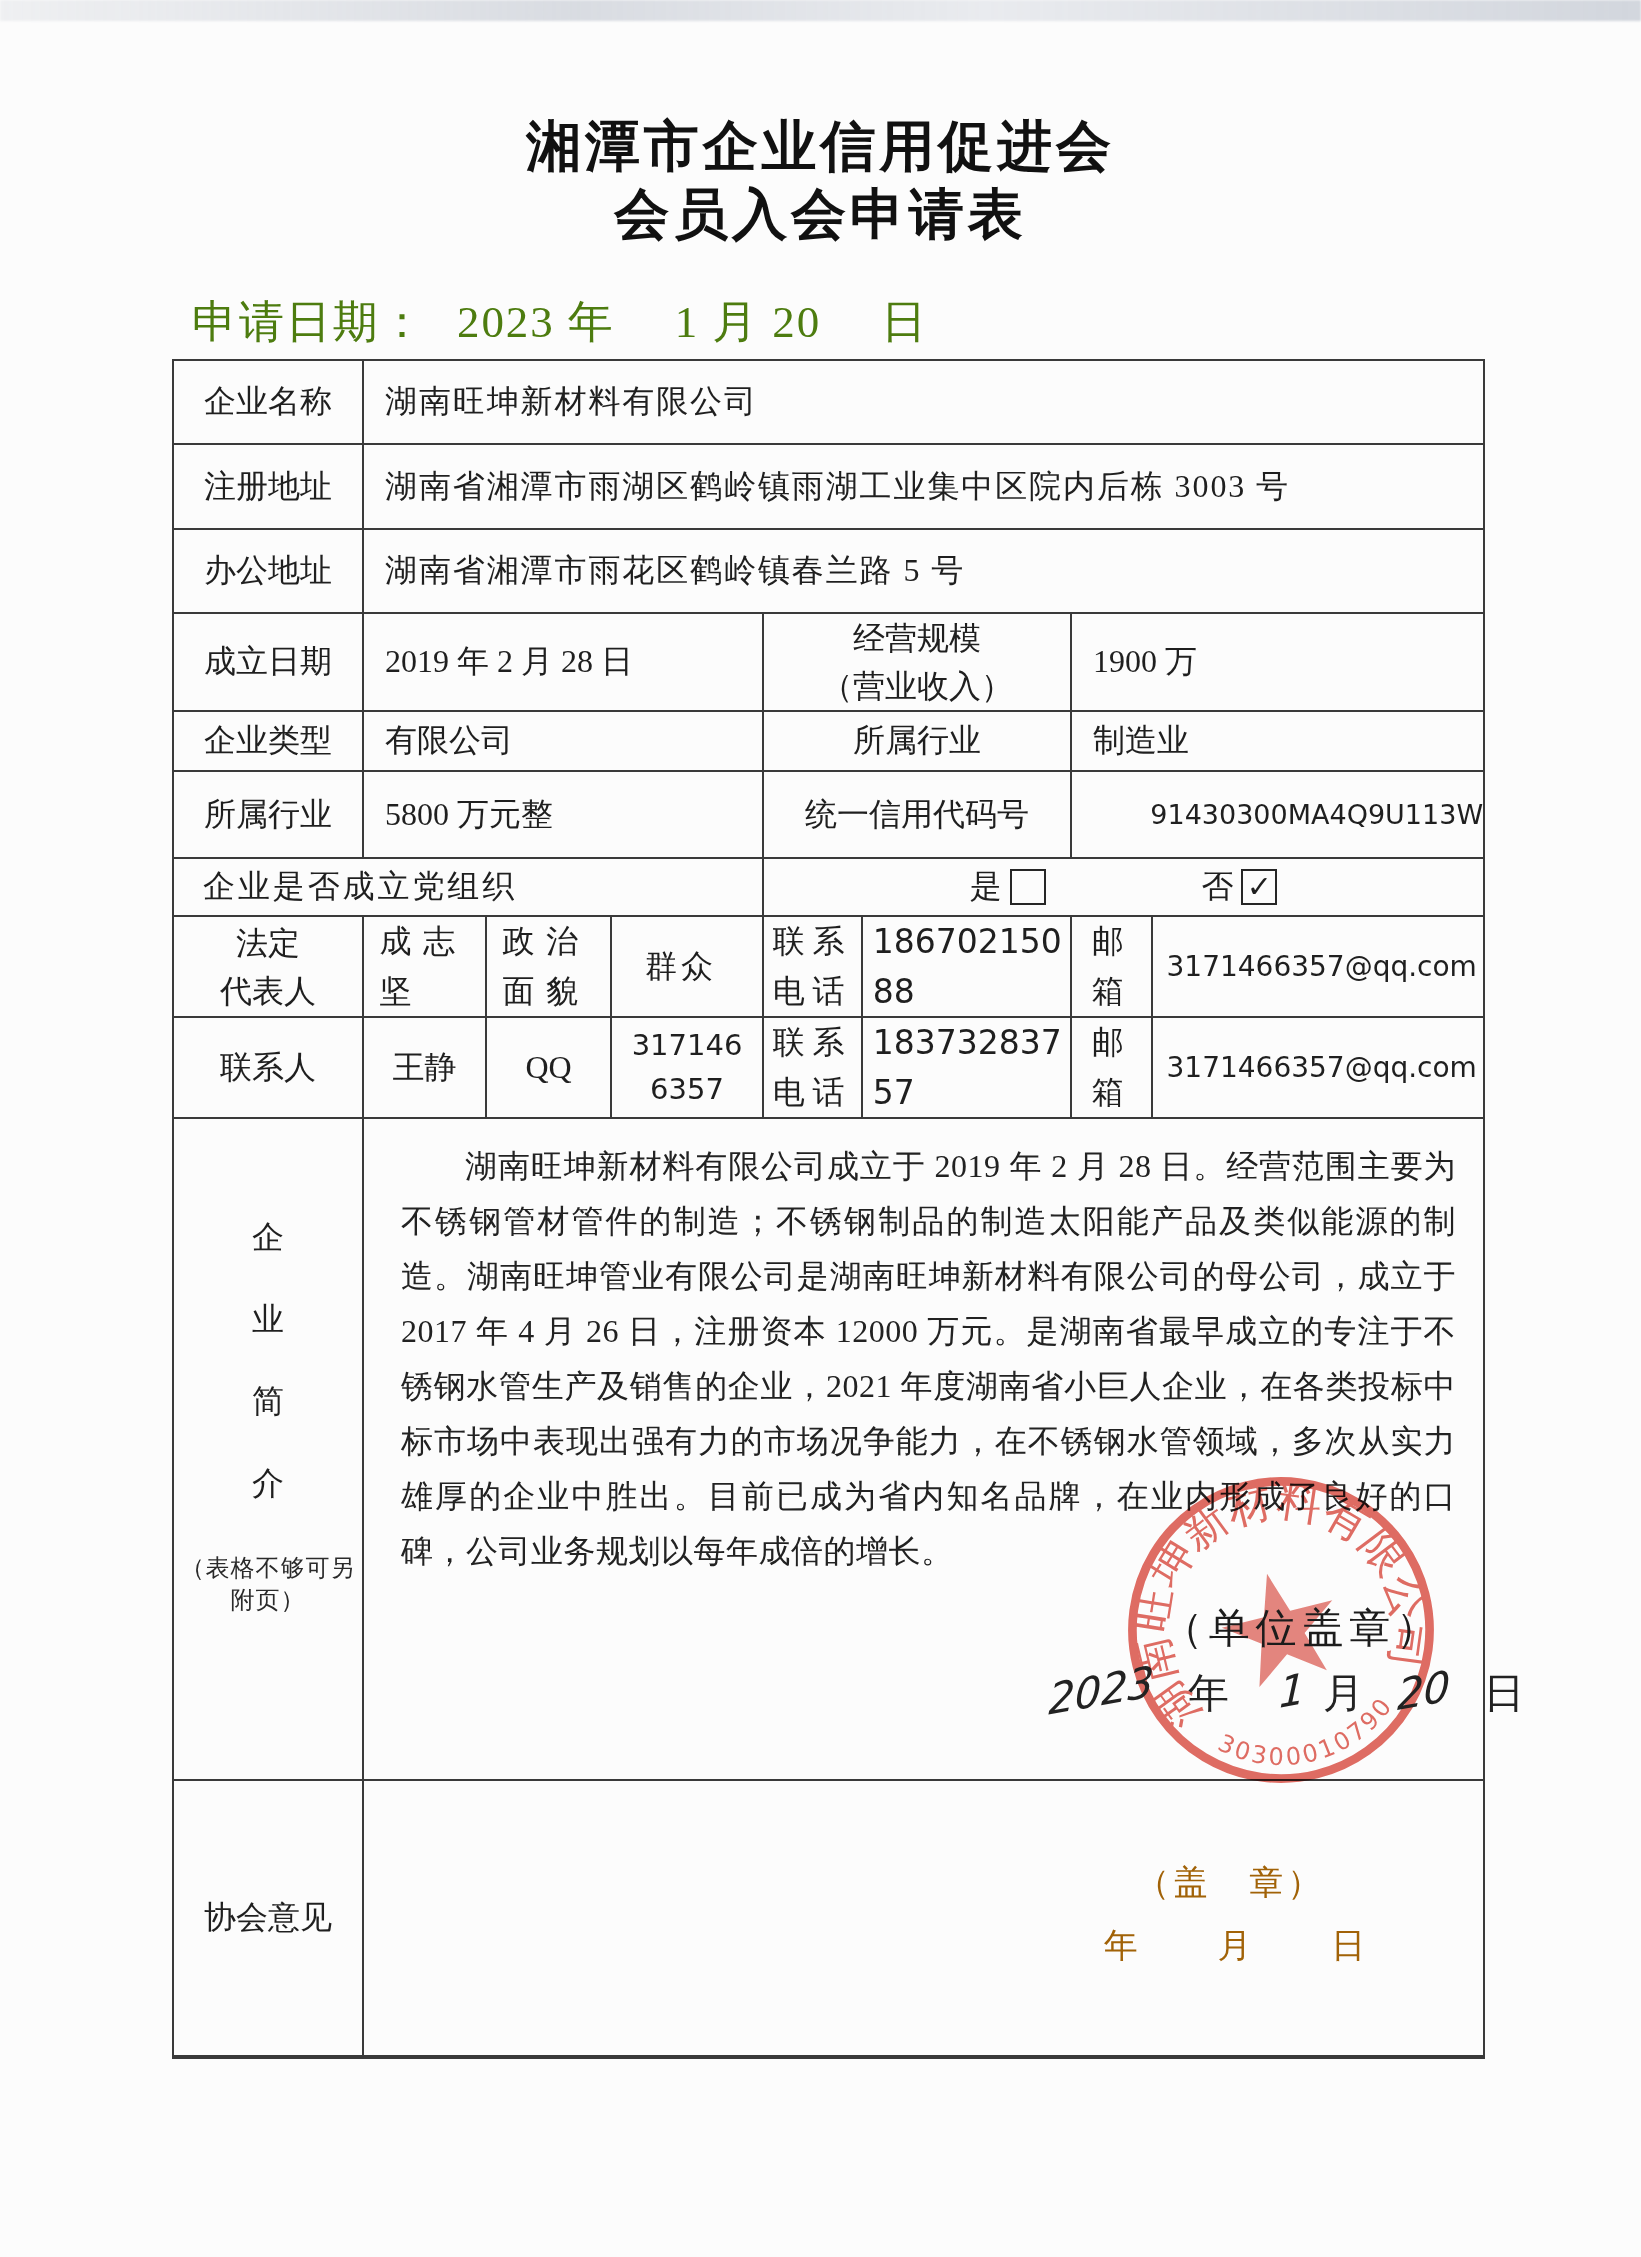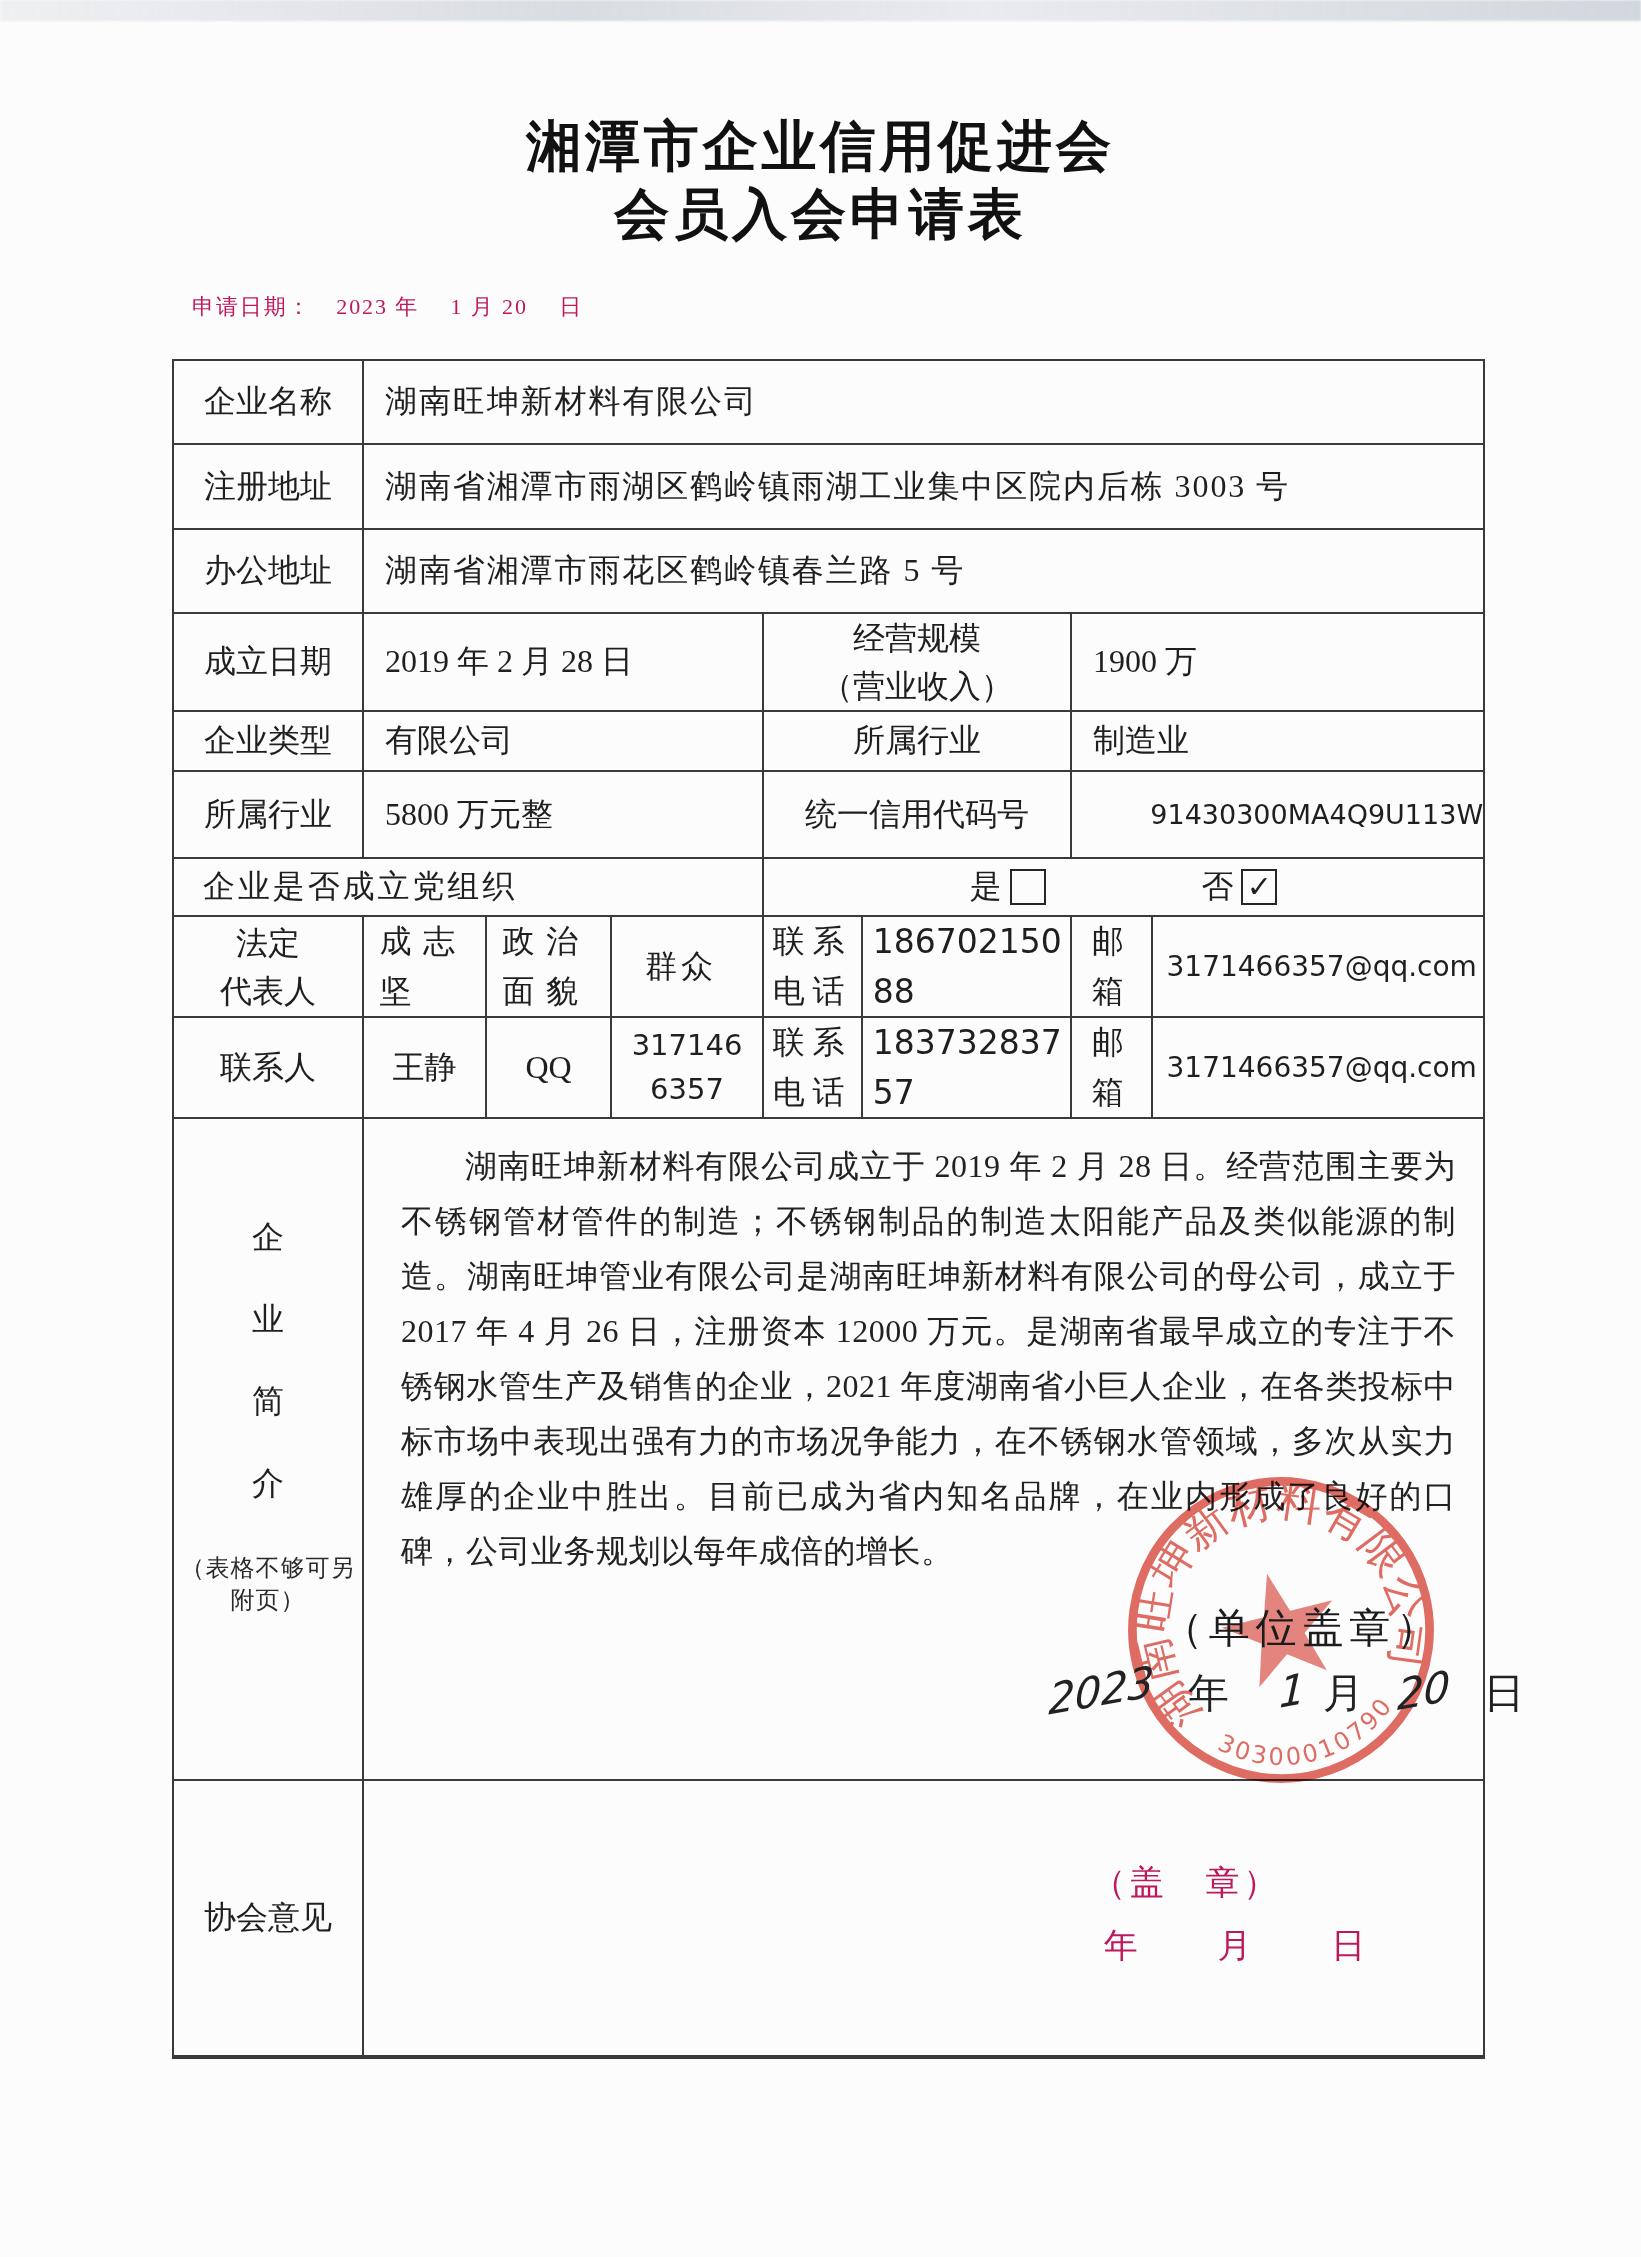--- a/index.html
+++ b/index.html
@@ -16,21 +16,21 @@
     filter:blur(1px);
   }
   .title{
     position:absolute; top:112px; left:0; width:100%;
     text-align:center; font-weight:bold; color:#111;
     font-size:55px; line-height:1.24; letter-spacing:3.9px;
     font-family:"Liberation Sans","DejaVu Sans",sans-serif;
   }
   .date-line{
     position:absolute; left:192px; top:292px;
-    font-size:22px; letter-spacing:1.9px; color:#be185d;
+    font-size:45px; letter-spacing:1.9px; color:#4d7c0f;
   }
   .date-line .dl-val{ margin-left:17.4px; }
 
   table.form{
     position:absolute; left:172px; top:359px; width:1310px;
     border-collapse:collapse; table-layout:fixed;
     font-size:32px; color:#1f1f1f;
   }
   table.form, table.form td{ border:2.9px solid #3a3a3a; }
   table.form{ border-bottom-width:4.8px; }
@@ -59,21 +59,21 @@
   }
   td.profile-label{ position:relative; vertical-align:top; }
   .vlabel{ display:flex; flex-direction:column; align-items:center; gap:38px; padding-top:97px; letter-spacing:0; }
   .vnote{ position:absolute; left:0; right:0; top:433px; text-align:center; font-size:24px; letter-spacing:1px; color:#2a2a2a; }
   td.profile-value{ vertical-align:top; }
   .profile-text{
     padding:19.3px 27px 0 37px; text-indent:2em; text-align:justify;
     font-size:32px; line-height:55px; letter-spacing:0.5px; color:#222;
   }
   td.assoc-val{ position:relative; }
-  .assoc-sign{ position:absolute; right:114px; top:85px; font-size:34px; letter-spacing:3.9px; line-height:1; color:#be185d; }
+  .assoc-sign{ position:absolute; right:114px; top:85px; text-align:center; font-size:34px; letter-spacing:3.9px; line-height:1; color:#a16207; }
   .assoc-sign .l2{ margin-top:29px;margin-left:12px; }
 
   .stamp-wrap{
     position:absolute; left:1117px; top:1466px; width:328px; height:328px;
     transform:rotate(-14deg); opacity:.85; mix-blend-mode:multiply; z-index:3;
     pointer-events:none;
   }
   .stamp-caption{
     position:absolute; left:1162px; top:1601px; z-index:4;
     font-size:41px; letter-spacing:5.8px; color:#1c1c1c;

